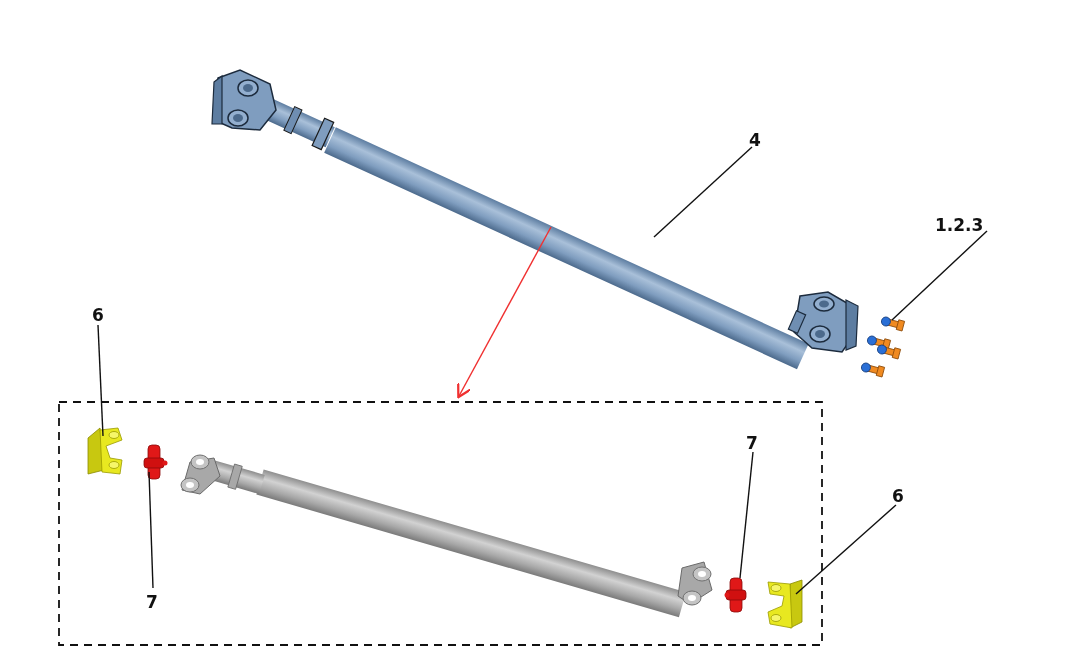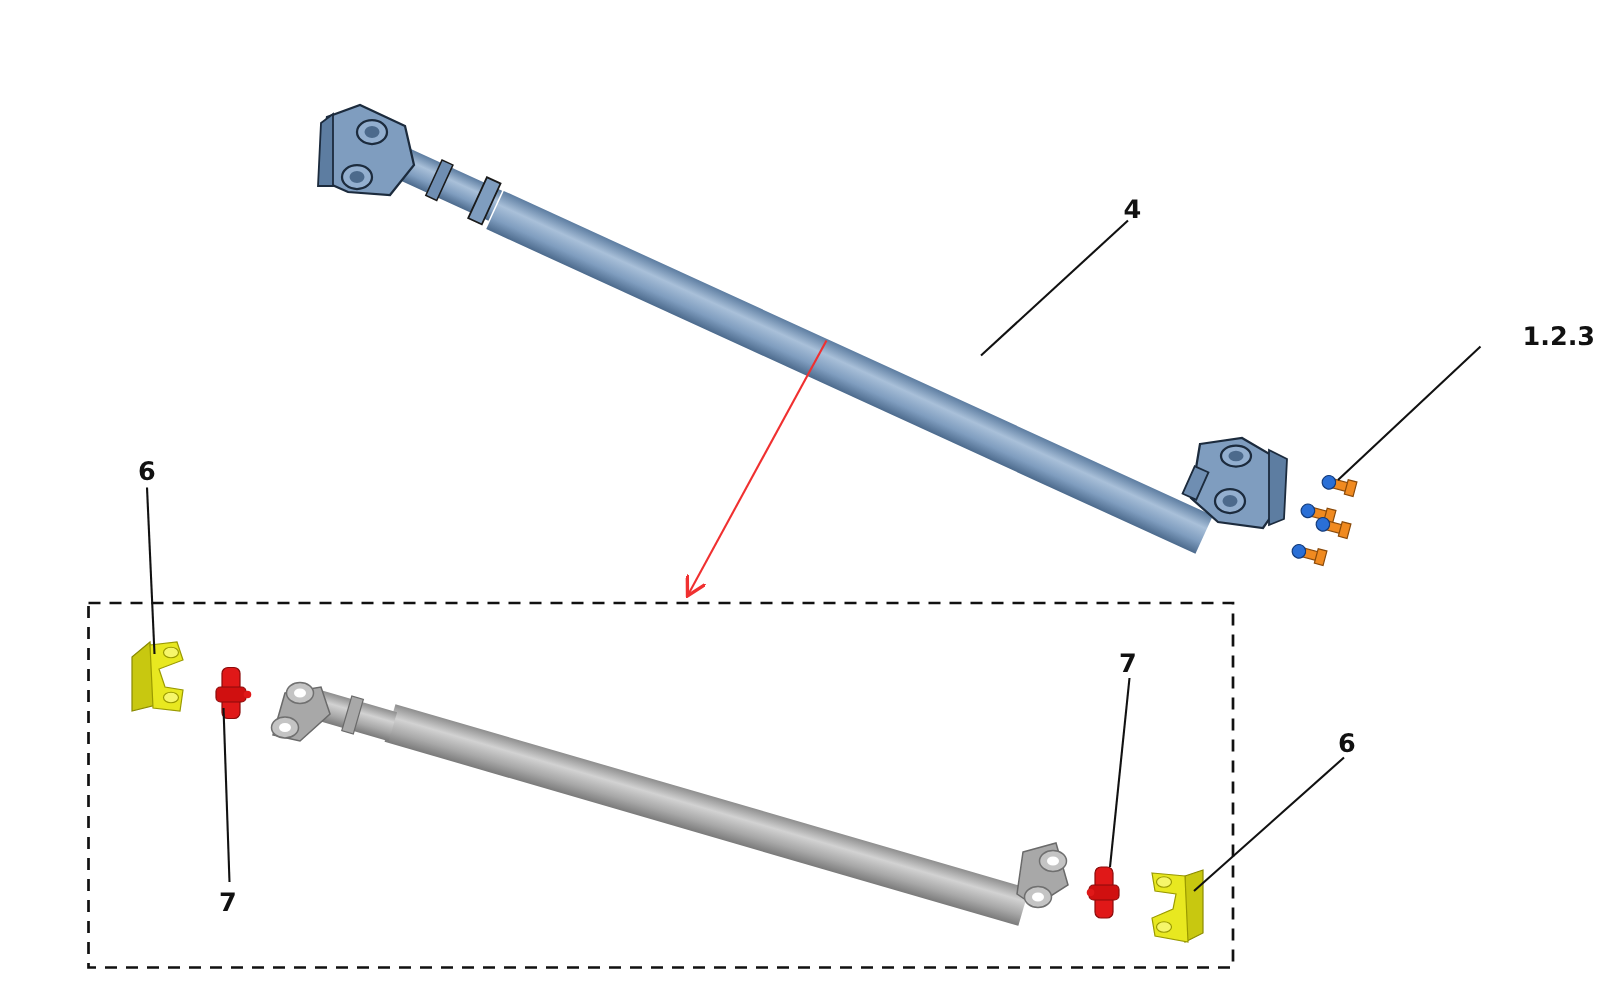--- a/index.html
+++ b/index.html
@@ -146,17 +146,17 @@
     <line x1="987" y1="231" x2="892" y2="320"></line>
     <line x1="98" y1="325" x2="103" y2="436"></line>
     <line x1="153" y1="588" x2="149" y2="472"></line>
     <line x1="753" y1="452" x2="740" y2="578"></line>
     <line x1="896" y1="505" x2="796" y2="594"></line>
   </g>
 </svg>
 </div>
 
 <div class="callout" style="left:749px;top:132px;">4</div>
-<div class="callout" style="left:1015px;top:217px;">1.2.3</div>
+<div class="callout" style="left:935px;top:217px;">1.2.3</div>
 <div class="callout" style="left:92px;top:307px;">6</div>
 <div class="callout" style="left:146px;top:594px;">7</div>
 <div class="callout" style="left:746px;top:435px;">7</div>
 <div class="callout" style="left:892px;top:488px;">6</div>
 
 </body></html>

